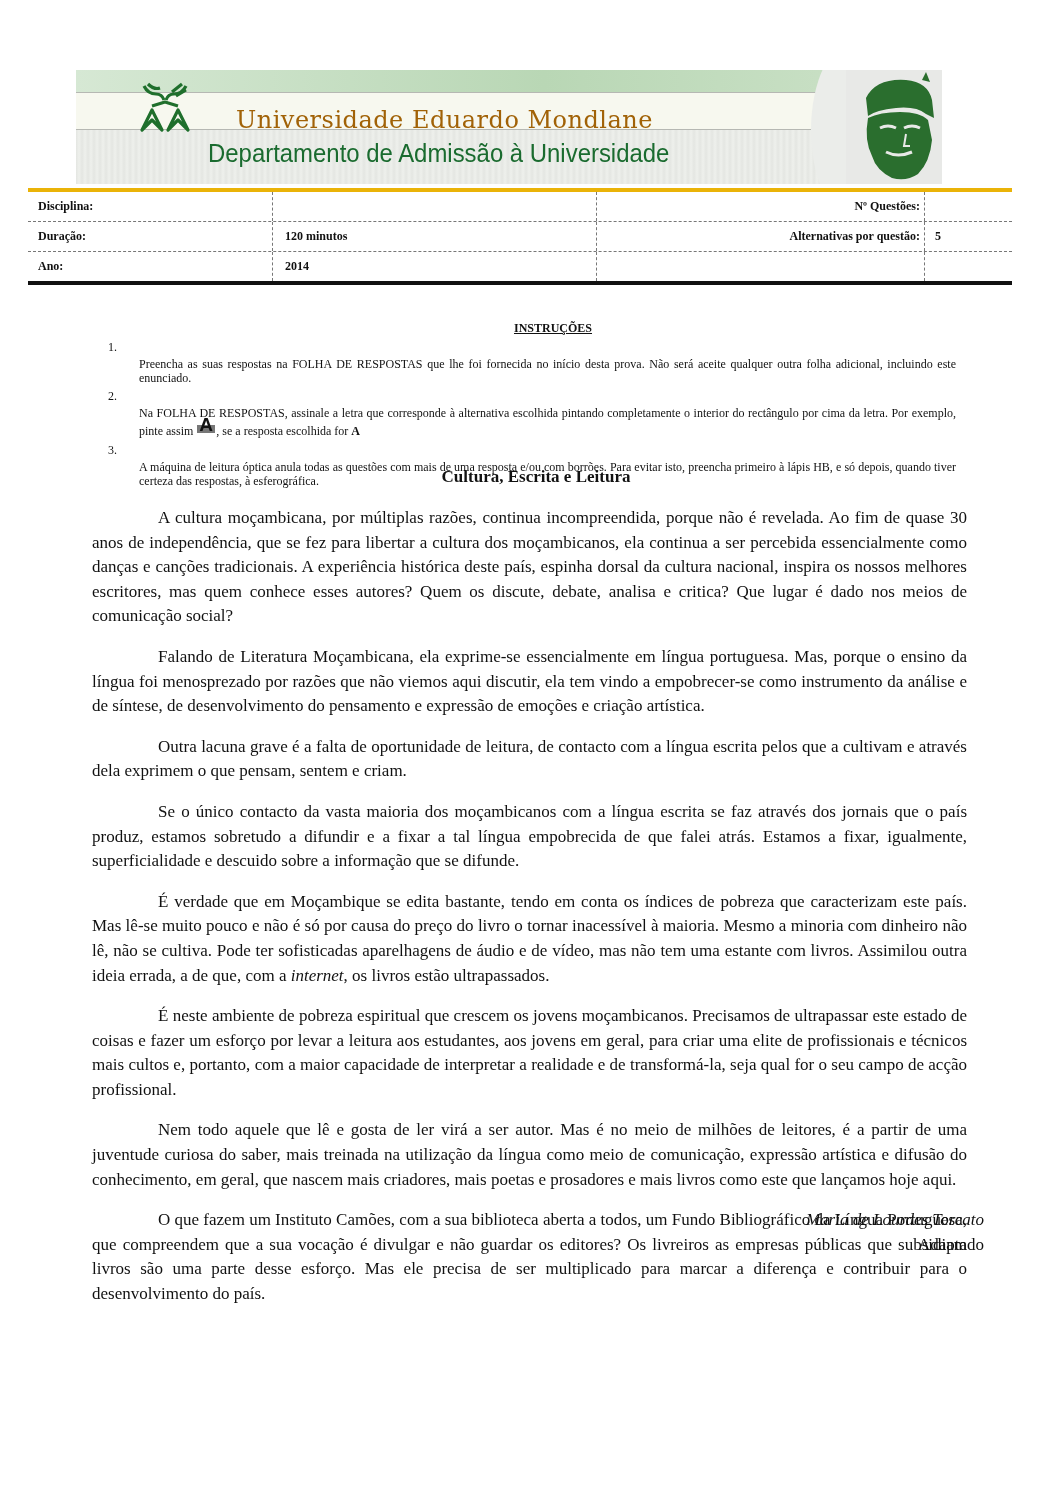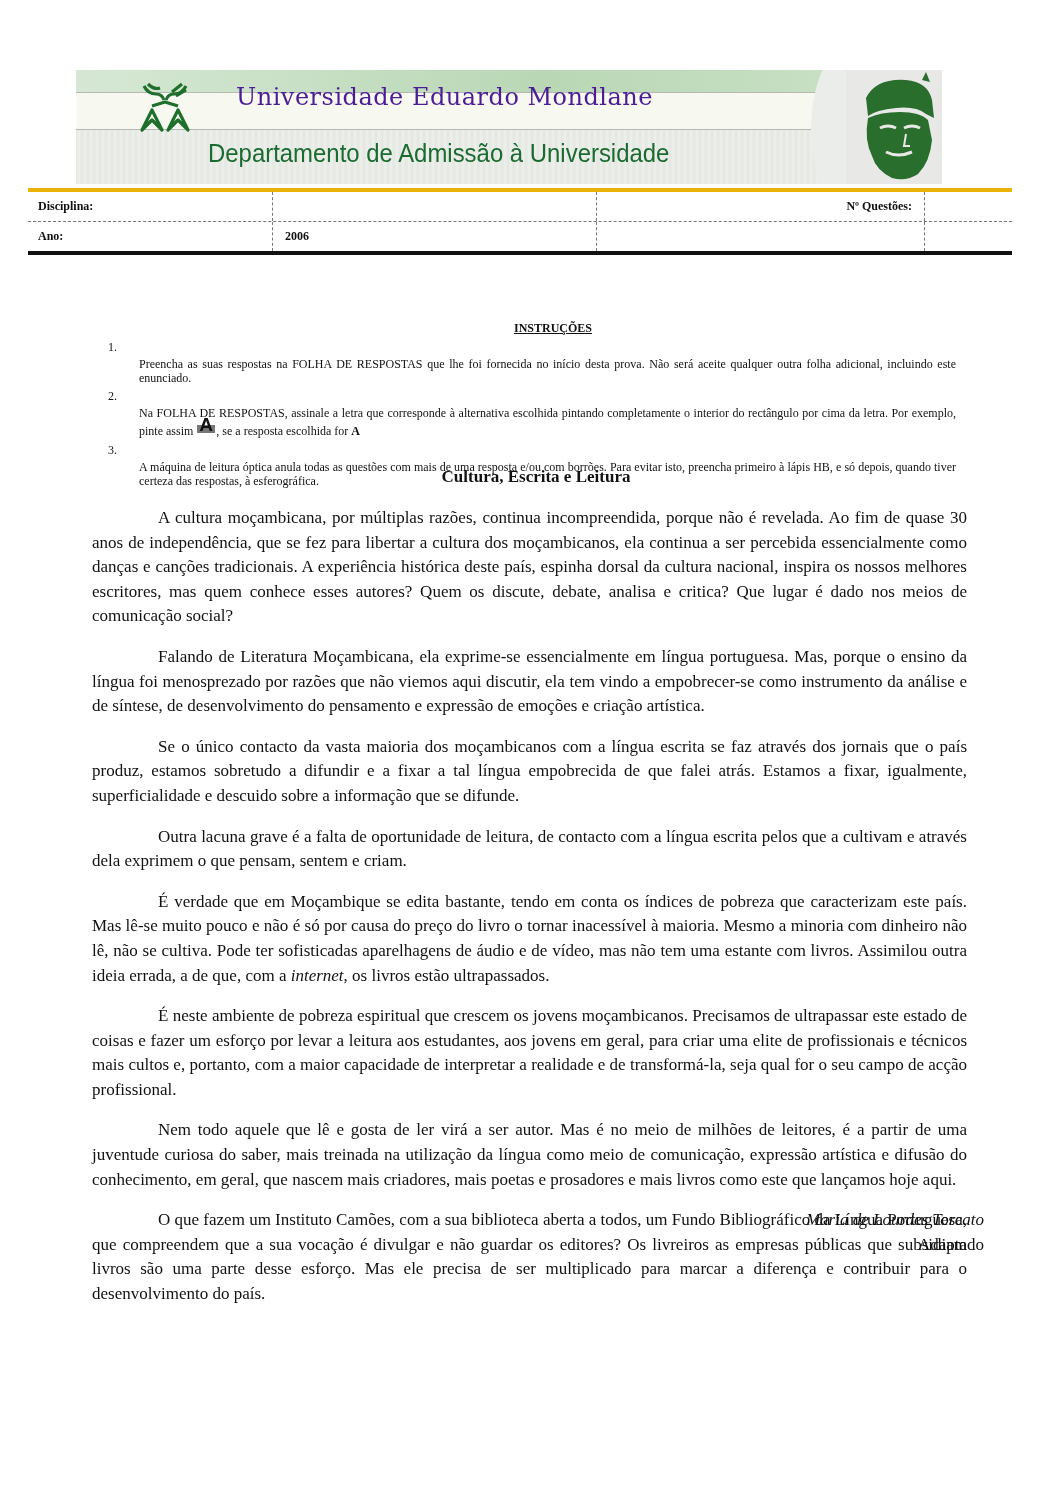--- a/index.html
+++ b/index.html
@@ -5,32 +5,32 @@
   html, body { margin: 0; padding: 0; background: #ffffff; }
   body { width: 1058px; height: 1497px; position: relative; font-family: "Liberation Serif", "DejaVu Serif", serif; color: #111; overflow: hidden; }
 
   
   .banner { position: absolute; left: 76px; top: 70px; width: 866px; height: 114px; background: #e9ebe8; overflow: hidden; }
   .banner .band-top { position: absolute; left: 0; top: 0; width: 780px; height: 22px; background: linear-gradient(90deg, #d6e8d4 0%, #b9d7b5 60%, #c9e0c5 100%); border-top-right-radius: 0 0; }
   .banner .band-mid { position: absolute; left: 0; top: 22px; width: 785px; height: 36px; background: #f7f8ef; border-top: 1px solid #b6b8b3; border-bottom: 1px solid #b6b8b3; }
   .banner .band-low { position: absolute; left: 0; top: 60px; width: 785px; height: 54px; background: repeating-linear-gradient(90deg, #e4e6e2 0px, #eef0ec 3px, #e4e6e2 6px); }
   .banner .curve { position: absolute; left: 735px; top: -30px; width: 90px; height: 180px; border-radius: 50%; background: #ebedea; }
   .banner .logo { position: absolute; left: 62px; top: 10px; width: 54px; height: 54px; }
-  .banner .uni-title { position: absolute; left: 160px; top: 13px; font-family: "DejaVu Serif", serif; font-size: 24px; color: #4c1d95; letter-spacing: 0.5px; }
+  .banner .uni-title { position: absolute; left: 160px; top: 36px; font-family: "DejaVu Serif", serif; font-size: 24px; color: #a16207; letter-spacing: 0.5px; }
   .banner .dept-title { position: absolute; left: 132px; top: 68px; font-family: "Liberation Sans", sans-serif; font-size: 26px; color: #1a6b2f; transform: scaleX(0.92); transform-origin: left; }
   .banner .portrait { position: absolute; left: 770px; top: 0; width: 96px; height: 114px; background: #e8e9e7; }
 
   
   .info { position: absolute; left: 28px; top: 188px; width: 984px; border-top: 4px solid #eab308; border-bottom: 4px solid #111; }
   .info .row { display: flex; height: 29px; border-bottom: 1px dashed #777; }
   .info .row:last-child { border-bottom: none; }
   .info .cell { font-size: 12px; font-weight: bold; display: flex; align-items: center; box-sizing: border-box; }
   .info .c1 { width: 245px; padding-left: 10px; border-right: 1px dashed #777; }
   .info .c2 { width: 324px; padding-left: 12px; border-right: 1px dashed #777; }
-  .info .c3 { width: 328px; justify-content: flex-end; padding-right: 12px; border-right: 1px dashed #777; }
+  .info .c3 { width: 328px; justify-content: flex-end; padding-right: 4px; border-right: 1px dashed #777; }
   .info .c4 { flex: 1; padding-left: 10px; }
 
   
   .instr-title { position: absolute; left: 0; width: 1058px; top: 321px; text-align: center; font-size: 12px; font-weight: bold; text-decoration: underline; margin-left: 24px; }
   .instr { position: absolute; left: 108px; top: 340px; width: 848px; font-size: 12px; line-height: 14px; }
   .instr .item { display: flex; margin-bottom: 3px; }
   .instr .num { width: 31px; flex: none; }
   .instr .txt { flex: 1; text-align: justify; margin-top: 17px; }
   .glyph-a { display: inline-block; position: relative; width: 18px; height: 14px; vertical-align: -1px; margin: 0 1px; }
   .glyph-a .bar { position: absolute; left: 0; top: 3px; width: 18px; height: 8px; background: #777; }
@@ -76,22 +76,28 @@
 </div>
 
 <div class="info">
   <div class="row">
     <div class="cell c1">Disciplina:</div>
     <div class="cell c2"></div>
     <div class="cell c3">Nº Questões:</div>
     <div class="cell c4"></div>
   </div>
   <div class="row">
+    <div class="cell c1">Duração:</div>
+    <div class="cell c2">120 minutos</div>
+    <div class="cell c3">Alternativas por questão:</div>
+    <div class="cell c4">5</div>
+  </div>
+  <div class="row">
     <div class="cell c1">Ano:</div>
-    <div class="cell c2">2006</div>
+    <div class="cell c2">2014</div>
     <div class="cell c3"></div>
     <div class="cell c4"></div>
   </div>
 </div>
 
 <div class="instr-title">INSTRUÇÕES</div>
 <div class="instr">
   <div class="item">
     <span class="num">1.</span>
     <span class="txt">Preencha as suas respostas na FOLHA DE RESPOSTAS que lhe foi fornecida no início desta prova. Não será aceite qualquer outra folha adicional, incluindo este enunciado.</span>
@@ -103,22 +109,22 @@
   <div class="item">
     <span class="num">3.</span>
     <span class="txt">A máquina de leitura óptica anula todas as questões com mais de uma resposta e/ou com borrões. Para evitar isto, preencha primeiro à lápis HB, e só depois, quando tiver certeza das respostas, à esferográfica.</span>
   </div>
 </div>
 
 <div class="article-title">Cultura, Escrita e Leitura</div>
 <div class="article">
   <p>A cultura moçambicana, por múltiplas razões, continua incompreendida, porque não é revelada. Ao fim de quase 30 anos de independência, que se fez para libertar a cultura dos moçambicanos, ela continua a ser percebida essencialmente como danças e canções tradicionais. A experiência histórica deste país, espinha dorsal da cultura nacional, inspira os nossos melhores escritores, mas quem conhece esses autores? Quem os discute, debate, analisa e critica? Que lugar é dado nos meios de comunicação social?</p>
   <p>Falando de Literatura Moçambicana, ela exprime-se essencialmente em língua portuguesa. Mas, porque o ensino da língua foi menosprezado por razões que não viemos aqui discutir, ela tem vindo a empobrecer-se como instrumento da análise e de síntese, de desenvolvimento do pensamento e expressão de emoções e criação artística.</p>
+  <p>Outra lacuna grave é a falta de oportunidade de leitura, de contacto com a língua escrita pelos que a cultivam e através dela exprimem o que pensam, sentem e criam.</p>
   <p>Se o único contacto da vasta maioria dos moçambicanos com a língua escrita se faz através dos jornais que o país produz, estamos sobretudo a difundir e a fixar a tal língua empobrecida de que falei atrás. Estamos a fixar, igualmente, superficialidade e descuido sobre a informação que se difunde.</p>
-  <p>Outra lacuna grave é a falta de oportunidade de leitura, de contacto com a língua escrita pelos que a cultivam e através dela exprimem o que pensam, sentem e criam.</p>
   <p><span>É verdade que em Moçambique se edita bastante, tendo em conta os índices de pobreza que caracterizam este país. Mas lê-se muito pouco e não é só por causa do preço do livro o tornar inacessível à maioria. Mesmo a minoria com dinheiro não lê, não se cultiva. Pode ter sofisticadas aparelhagens de áudio e de vídeo, mas não tem uma estante com livros. Assimilou outra ideia errada, a de que, com a </span><i>internet</i><span>, os livros estão ultrapassados.</span></p>
   <p>É neste ambiente de pobreza espiritual que crescem os jovens moçambicanos. Precisamos de ultrapassar este estado de coisas e fazer um esforço por levar a leitura aos estudantes, aos jovens em geral, para criar uma elite de profissionais e técnicos mais cultos e, portanto, com a maior capacidade de interpretar a realidade e de transformá-la, seja qual for o seu campo de acção profissional.</p>
   <p>Nem todo aquele que lê e gosta de ler virá a ser autor. Mas é no meio de milhões de leitores, é a partir de uma juventude curiosa do saber, mais treinada na utilização da língua como meio de comunicação, expressão artística e difusão do conhecimento, em geral, que nascem mais criadores, mais poetas e prosadores e mais livros como este que lançamos hoje aqui.</p>
   <p>O que fazem um Instituto Camões, com a sua biblioteca aberta a todos, um Fundo Bibliográfico da Língua Portuguesa, que compreendem que a sua vocação é divulgar e não guardar os editores? Os livreiros as empresas públicas que subsidiam livros são uma parte desse esforço. Mas ele precisa de ser multiplicado para marcar a diferença e contribuir para o desenvolvimento do país.</p>
 </div>
 <div class="sig">
   <div class="author">Maria de Lourdes Torcato</div>
   <div>Adaptado</div>
 </div>
 

